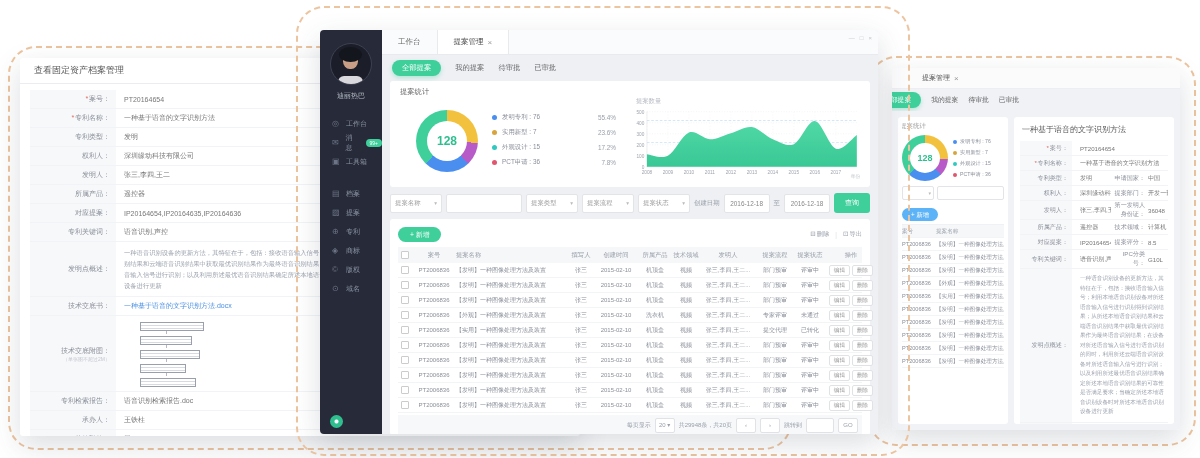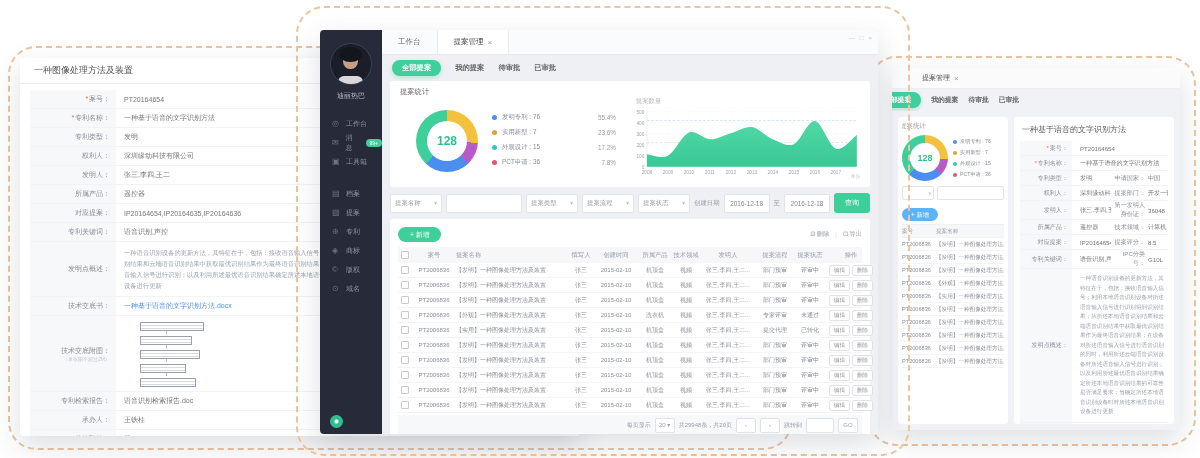--- a/index.html
+++ b/index.html
@@ -70,21 +70,21 @@
   #menu-top{width:100%;}
   .logo{position:absolute;bottom:6px;left:10px;width:13px;height:13px;border-radius:50%;
         background:radial-gradient(circle,#fff 0 1.5px,#2fbf8f 2.5px);}
   .content{flex:1;display:flex;flex-direction:column;background:#eef0f4;min-width:0;}
   .tabbar{flex:none;height:24px;background:#fafbfc;border-bottom:1px solid #e8eaee;display:flex;align-items:stretch;position:relative;}
   .tab{font-size:7.5px;color:#666;padding:0 16px;display:flex;align-items:center;}
   .tab.active{background:#fff;border-left:1px solid #e8eaee;border-right:1px solid #e8eaee;color:#444;gap:4px;}
   .tclose{color:#999;font-style:normal;font-size:8px;}
   .wctrl{position:absolute;right:6px;top:5px;display:flex;gap:5px;font-size:6px;color:#c2c6cc;}
   .subtabs{flex:none;height:26px;display:flex;align-items:center;gap:14px;padding-left:10px;font-size:7.3px;color:#666;}
-  .subtab{cursor:pointer;font-weight:bold;}
+  .subtab{cursor:pointer;}
   .subtab.active-pill{background:#3ecf9b;color:#fff;height:16px;line-height:16px;padding:0 10px;border-radius:9px;box-shadow:0 2px 4px rgba(62,207,155,.35);}
   .body{flex:1;padding:0 8px 6px 8px;overflow:hidden;}
   .panel{background:#fff;border-radius:3px;}
   .stats{height:98px;padding:6px 8px 2px 10px;}
   .ptitle{font-size:7.3px;color:#666;}
   .stats-row{display:flex;align-items:center;}
   .donut{width:62px;height:62px;border-radius:50%;position:relative;flex:none;}
   .donut .hole{position:absolute;left:11px;top:11px;width:40px;height:40px;background:#fff;border-radius:50%;
          display:flex;align-items:center;justify-content:center;font-size:12px;color:#2fbf8f;font-weight:bold;}
   .donut-main{margin:2px 8px 0 16px;}
@@ -127,21 +127,21 @@
   .pinput{min-width:22px;}
 </style>
 </head>
 <body>
 
 <div class="stage">
   <div class="frame frame-left"></div>
   <div class="frame frame-right"></div>
 
   <section class="card card-left">
-    <header class="lc-title">一种图像处理方法及装置</header>
+    <header class="lc-title">查看固定资产档案管理</header>
     <div class="lc-body" id="left-detail">
         <div class="d-row">
           <span class="d-label">
             <span class="d-lwrap">
               <span><i class="star">*</i><span>案号：</span></span>
             </span>
           </span>
           <span class="d-val">PT20164654</span>
         </div>
         <div class="d-row">

